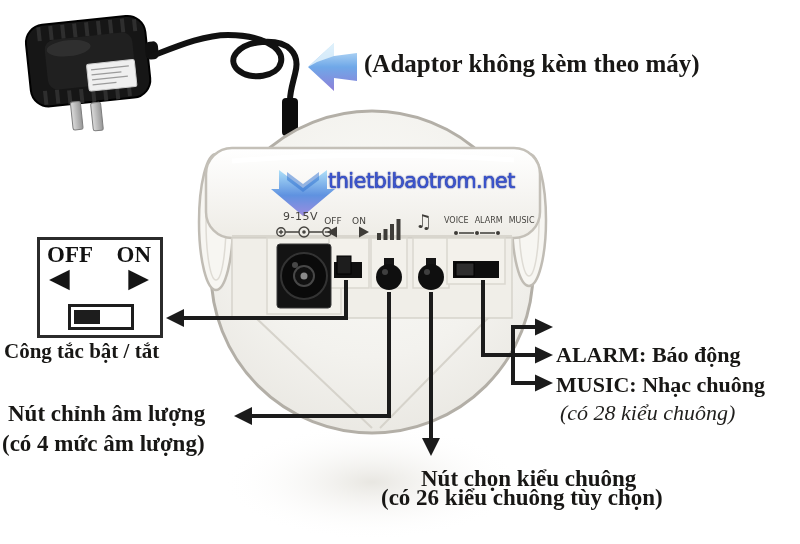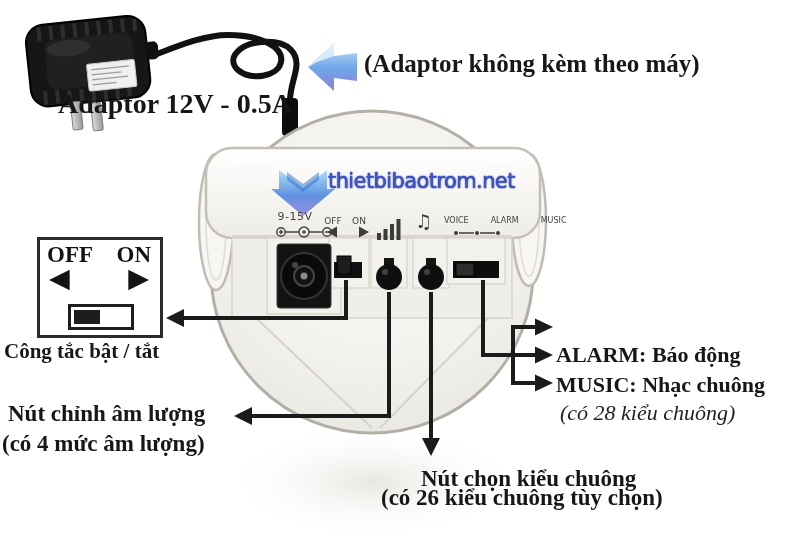--- a/index.html
+++ b/index.html
@@ -13,21 +13,21 @@
       color:#3b55cf;letter-spacing:-0.6px;white-space:nowrap;
       text-shadow:0 0 1.6px #202f86, 0 0 1px #202f86}
   .legend-box{position:absolute;left:37px;top:237px;width:120px;height:95px;
       border:3px solid #2b2b2b;background:#fff}
   .legend-box .off{position:absolute;left:7px;top:2px;font-size:23px;font-weight:bold;color:#121212}
   .legend-box .on{position:absolute;right:9px;top:2px;font-size:23px;font-weight:bold;color:#121212}
   .tri{position:absolute;font-family:"DejaVu Sans",sans-serif;font-size:27px;color:#141414;top:24px;line-height:1}
   .tri.l{left:9px}.tri.r{right:11px}
   .sw-outer{position:absolute;left:28px;top:64px;width:60px;height:20px;border:3px solid #1d1d1d;background:#fff}
   .sw-inner{position:absolute;left:3px;top:3px;width:26px;height:14px;background:#1d1d1d}
-  .modes{position:absolute;left:444px;top:216px;width:95px;display:flex;gap:22px;
+  .modes{position:absolute;left:444px;top:216px;width:95px;display:flex;gap:6px;
          font-family:"DejaVu Sans",sans-serif;font-size:8px;color:#45433f}
 </style>
 </head>
 <body>
 
 <div id="stage">
 
   <svg id="gfx" viewBox="0 0 800 544">
     <defs>
       <linearGradient id="lg-leftarrow" x1="0" y1="0" x2="0" y2="1">
@@ -184,27 +184,26 @@
     <g>
       <polygon points="308,67 334,43 334,56 357,53 357,81 334,78 334,91" fill="url(#lg-leftarrow)"></polygon>
       <polygon points="308,67 334,43 334,56 317,62" fill="#e2f2fb" opacity="0.85"></polygon>
     </g>
     <g>
       <polygon points="279,170 303,188 327,170 327,189 335,189 303,216 271,189 279,189" fill="url(#lg-downarrow)"></polygon>
       <polygon points="287,172 303,184 319,172 319,180 303,192 287,180" fill="#2e6fd0" opacity="0.5"></polygon>
     </g>
   </svg>
 
-  <div class="t" style="left:58px;top:88px;font-size:28px">Adaptor 12V - 0.5A</div>
 
   <div class="t" style="left:364px;top:50px;font-size:25px">(Adaptor không kèm theo máy)</div>
 
   <div class="wm">thietbibaotrom.net</div>
 
-  <div class="p" style="left:272px;top:211px;width:46px;text-align:center;font-size:11px;letter-spacing:0.5px">9-15V</div>
+  <div class="p" style="left:272px;top:211px;width:46px;text-align:right;font-size:11px;letter-spacing:0.5px">9-15V</div>
   <div class="p" style="left:322px;top:217px;width:22px;text-align:center;font-size:9px">OFF</div>
   <div class="p" style="left:349px;top:217px;width:20px;text-align:center;font-size:9px">ON</div>
   <div class="p" style="left:415px;top:212px;font-size:19px;color:#3e3c38">♫</div>
   <div class="modes">
     <span>VOICE</span>
     <span>ALARM</span>
     <span>MUSIC</span>
   </div>
 
   <div class="legend-box">

